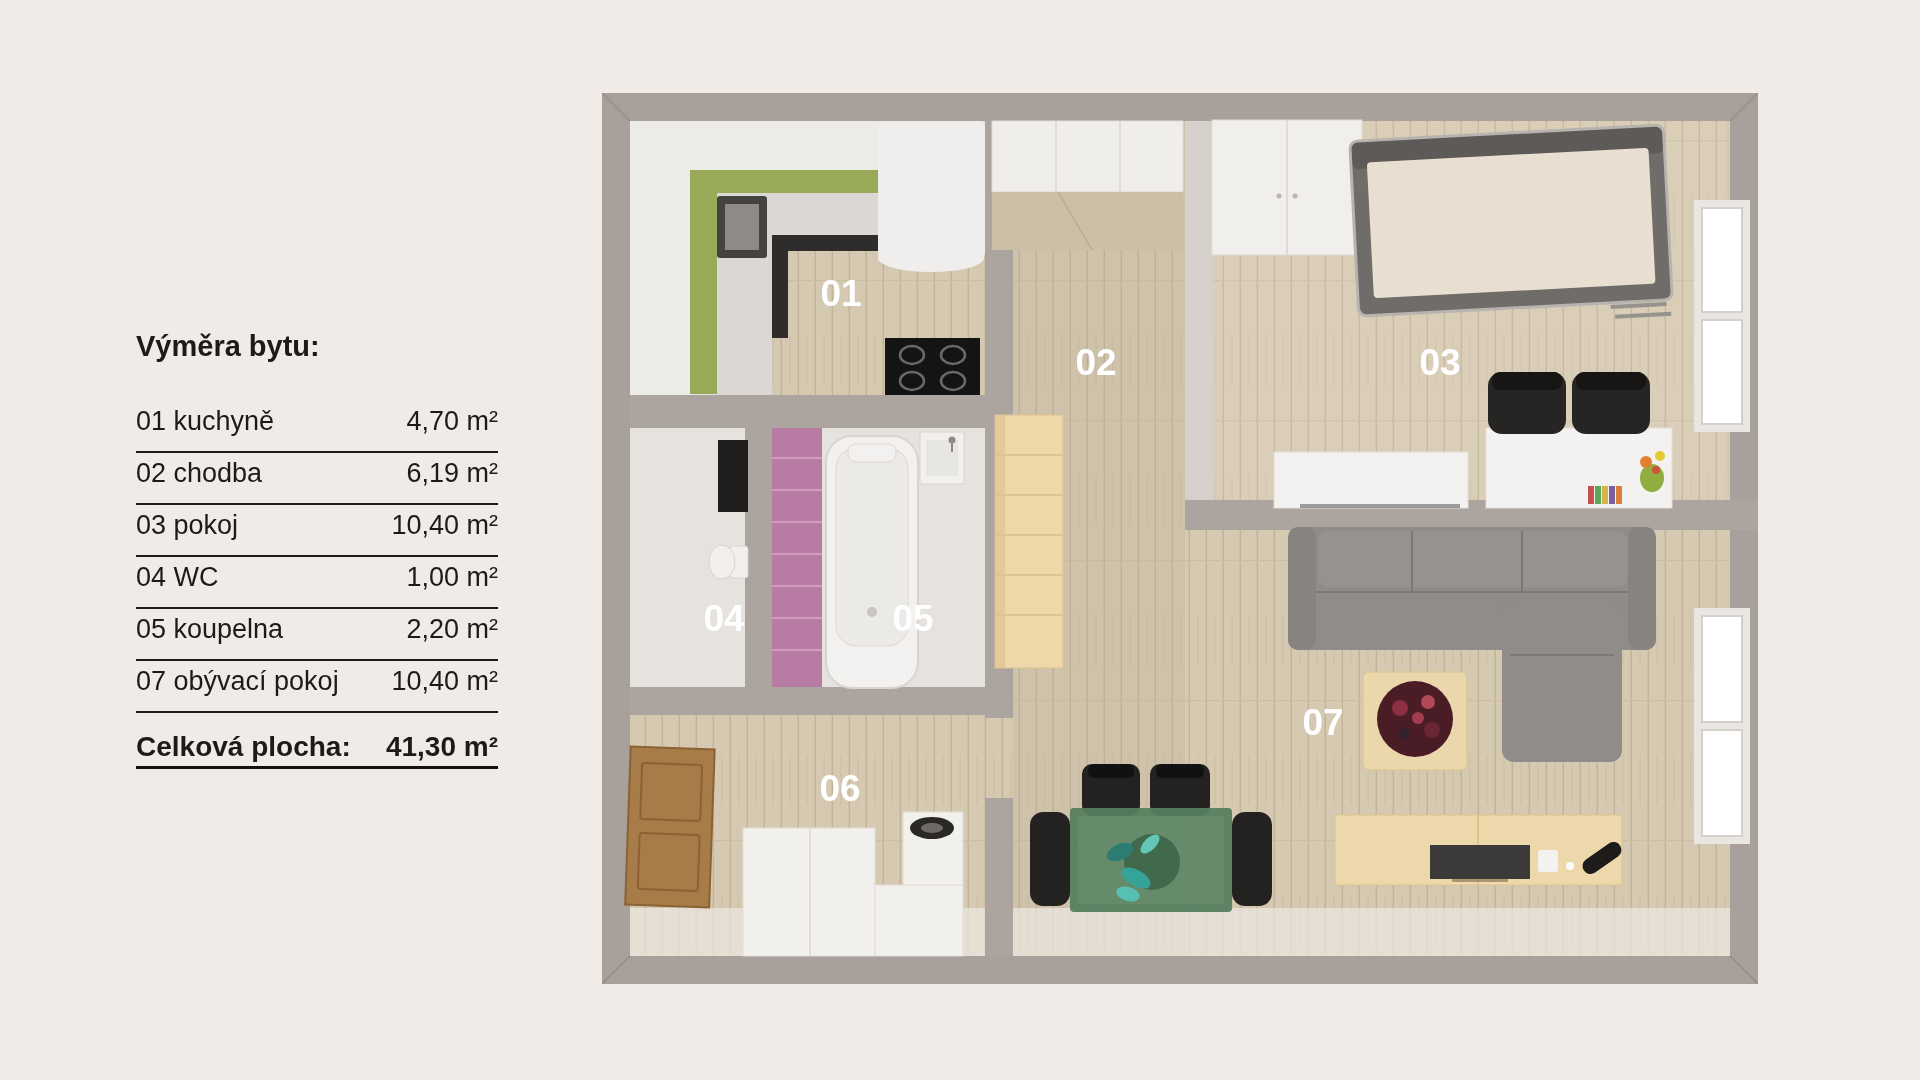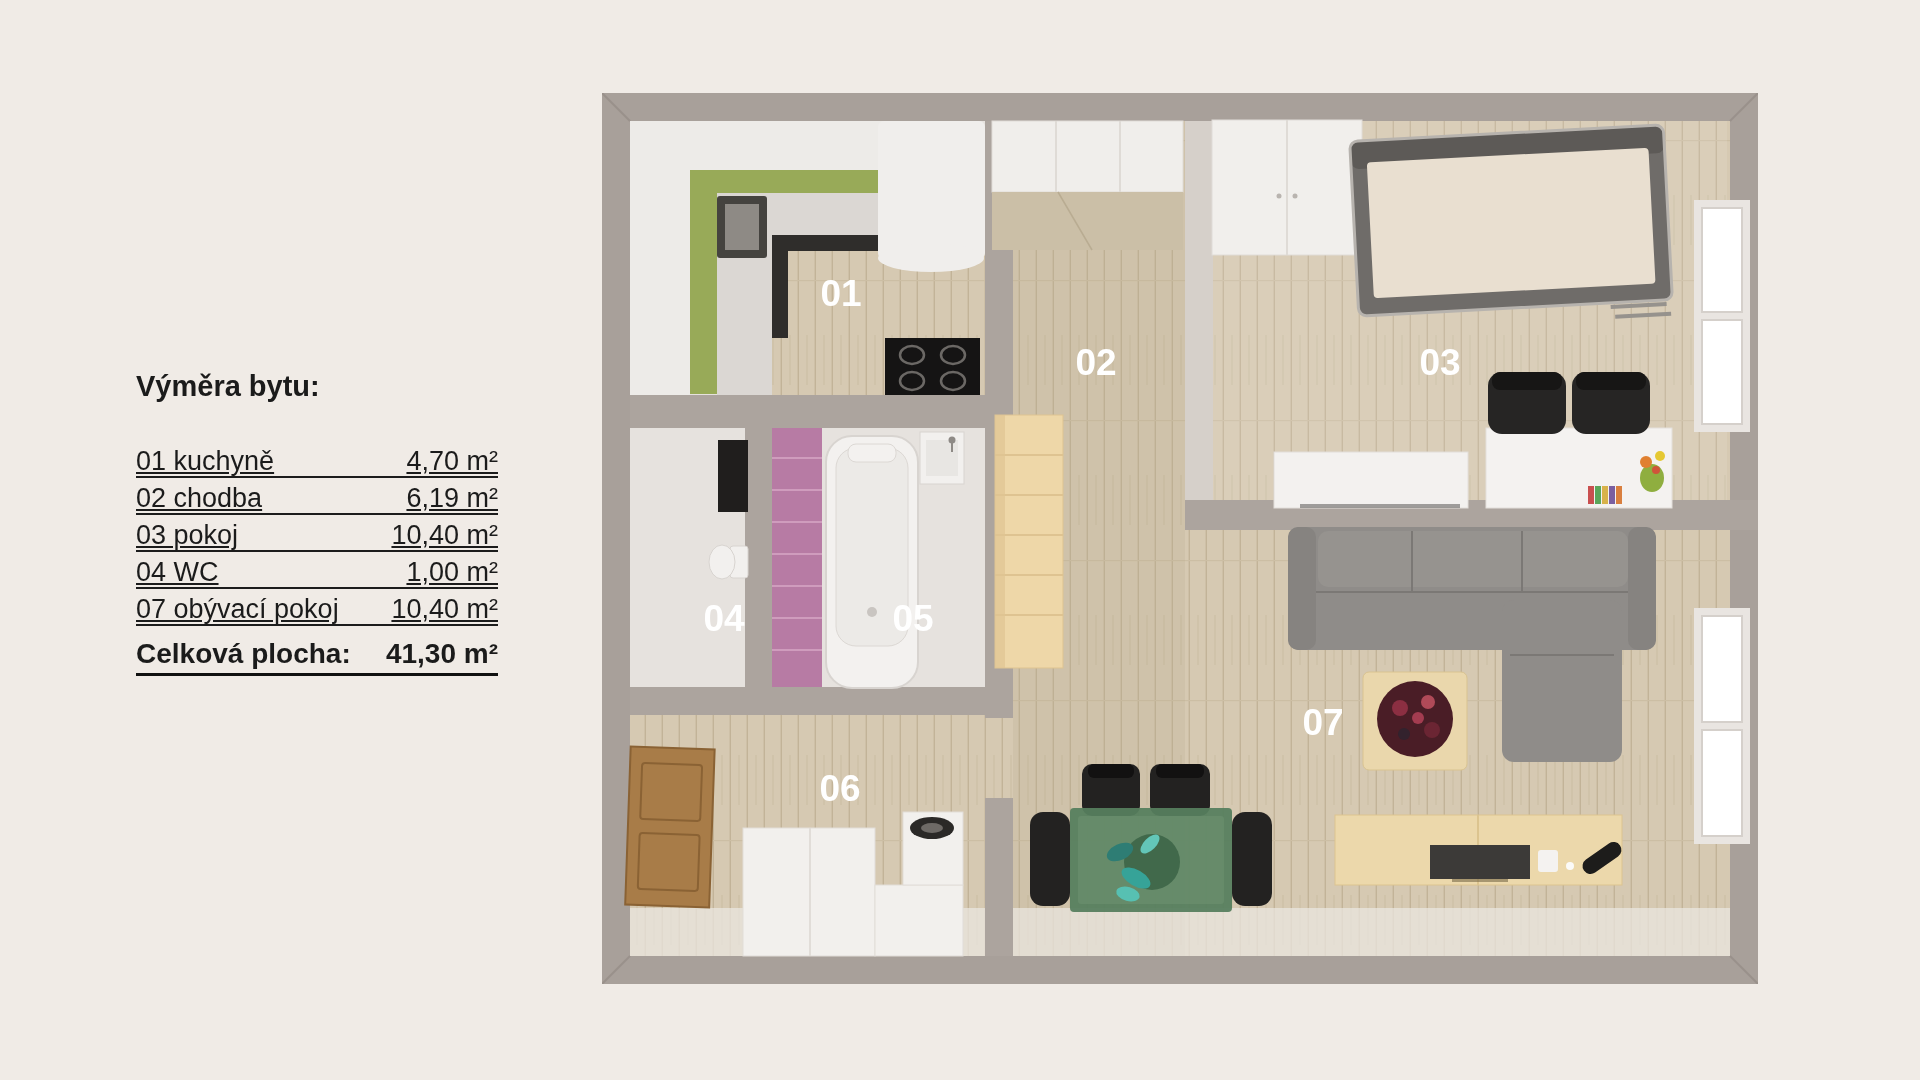--- a/index.html
+++ b/index.html
@@ -1,26 +1,26 @@
 <!DOCTYPE html>
 <html><head>
 <meta charset="utf-8">
 <style>
   html,body{margin:0;padding:0;}
   body{width:1920px;height:1080px;overflow:hidden;
        font-family:"Liberation Sans","DejaVu Sans",sans-serif;}
   .canvas{position:relative;width:1920px;height:1080px;background:#f0ebe6;}
   
   .legend{position:absolute;left:136px;top:330px;width:362px;color:#1b1b1b;}
-  .legend-title{font-size:29px;font-weight:700;margin-bottom:44px;margin-top:40px;}
+  .legend-title{font-size:29px;font-weight:700;margin-bottom:44px;}
   .legend-row{display:flex;justify-content:space-between;align-items:center;
-              font-size:27px;line-height:29px;padding-bottom:0;margin-bottom:6px;
-              border-bottom:2.5px solid #1c1c1c;text-decoration:underline;}
+              font-size:27px;line-height:29px;padding-bottom:15px;margin-bottom:6px;
+              border-bottom:2.5px solid #1c1c1c;}
   .legend-total{display:flex;justify-content:space-between;align-items:flex-end;
-                margin-top:12px;font-size:28px;font-weight:700;
+                margin-top:18px;font-size:28px;font-weight:700;
                 padding-bottom:3px;border-bottom:3.5px solid #111;}
   
   .plan{position:absolute;left:602px;top:93px;width:1035px;height:891px;}
   .plan svg{display:block;}
   text.room-label{font-family:"Liberation Sans","DejaVu Sans",sans-serif;
                   font-size:37px;font-weight:700;fill:#ffffff;
                   text-anchor:middle;}
 </style>
 </head>
 <body>
@@ -38,20 +38,24 @@
       <span>02 chodba</span>
       <span>6,19 m²</span>
     </div>
     <div class="legend-row">
       <span>03 pokoj</span>
       <span>10,40 m²</span>
     </div>
     <div class="legend-row">
       <span>04 WC</span>
       <span>1,00 m²</span>
+    </div>
+    <div class="legend-row">
+      <span>05 koupelna</span>
+      <span>2,20 m²</span>
     </div>
     <div class="legend-row">
       <span>07 obývací pokoj</span>
       <span>10,40 m²</span>
     </div>
 
     <div class="legend-total">
       <span>Celková plocha:</span>
       <span>41,30 m²</span>
     </div>

